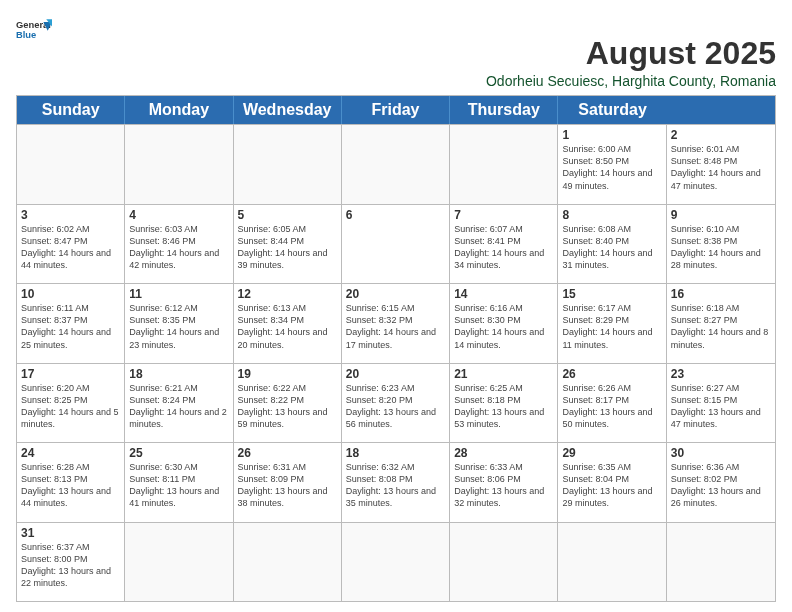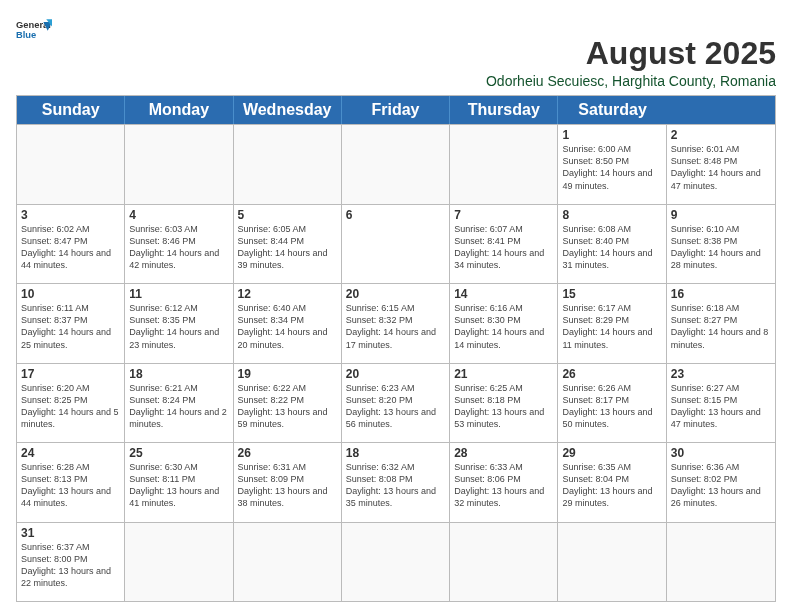--- a/index.html
+++ b/index.html
@@ -199,21 +199,21 @@
 Daylight: 14 hours and 25 minutes.</div>
           </div>
           <div class="cal-cell">
             <span class="day-num">11</span>
             <div class="day-info">Sunrise: 6:12 AM
 Sunset: 8:35 PM
 Daylight: 14 hours and 23 minutes.</div>
           </div>
           <div class="cal-cell">
             <span class="day-num">12</span>
-            <div class="day-info">Sunrise: 6:40 AM
+            <div class="day-info">Sunrise: 6:13 AM
 Sunset: 8:34 PM
 Daylight: 14 hours and 20 minutes.</div>
           </div>
           <div class="cal-cell">
             <span class="day-num">20</span>
             <div class="day-info">Sunrise: 6:15 AM
 Sunset: 8:32 PM
 Daylight: 14 hours and 17 minutes.</div>
           </div>
           <div class="cal-cell">

